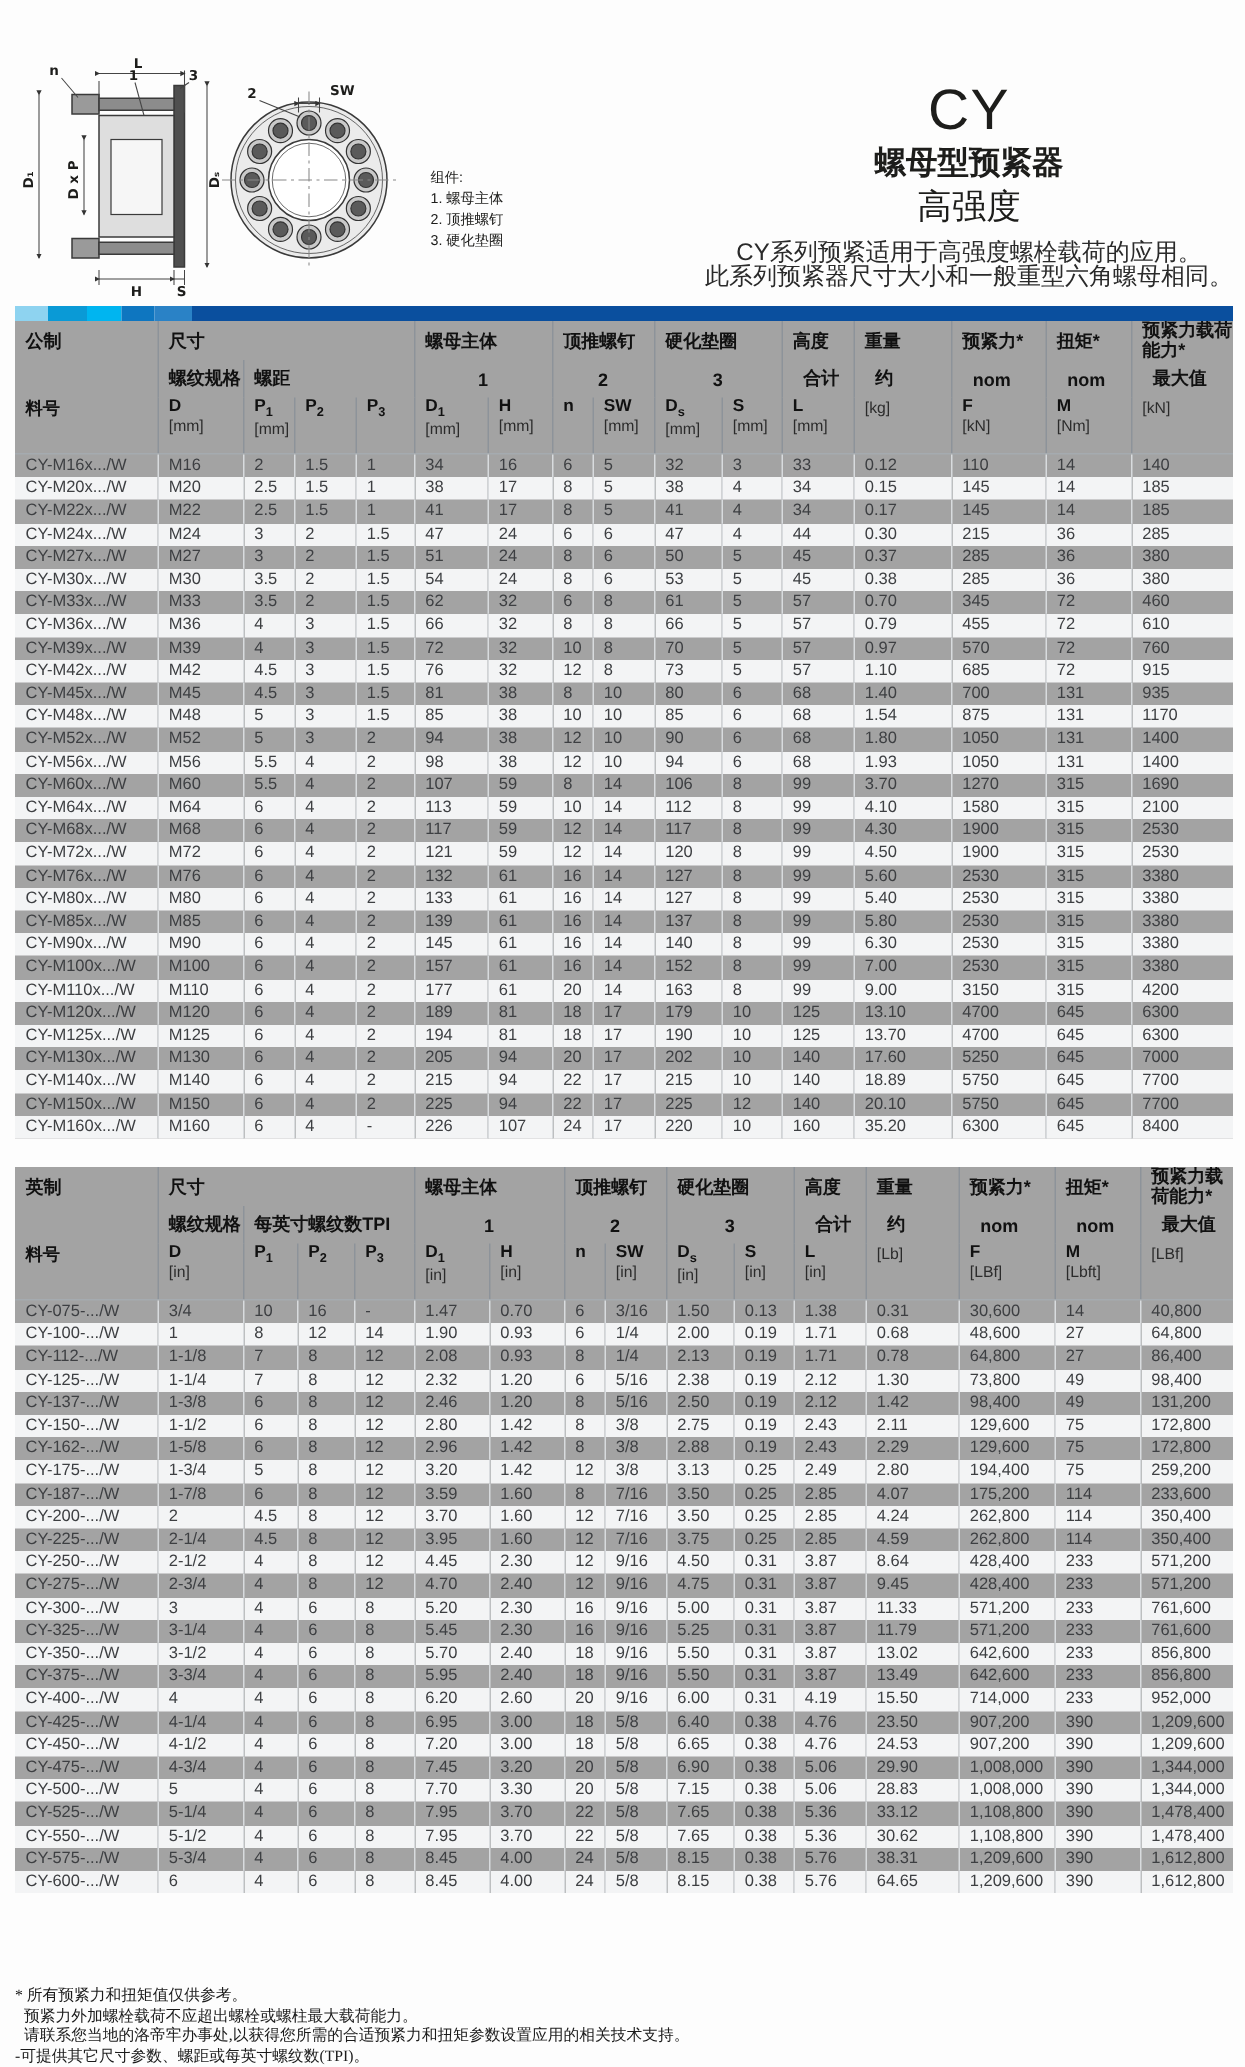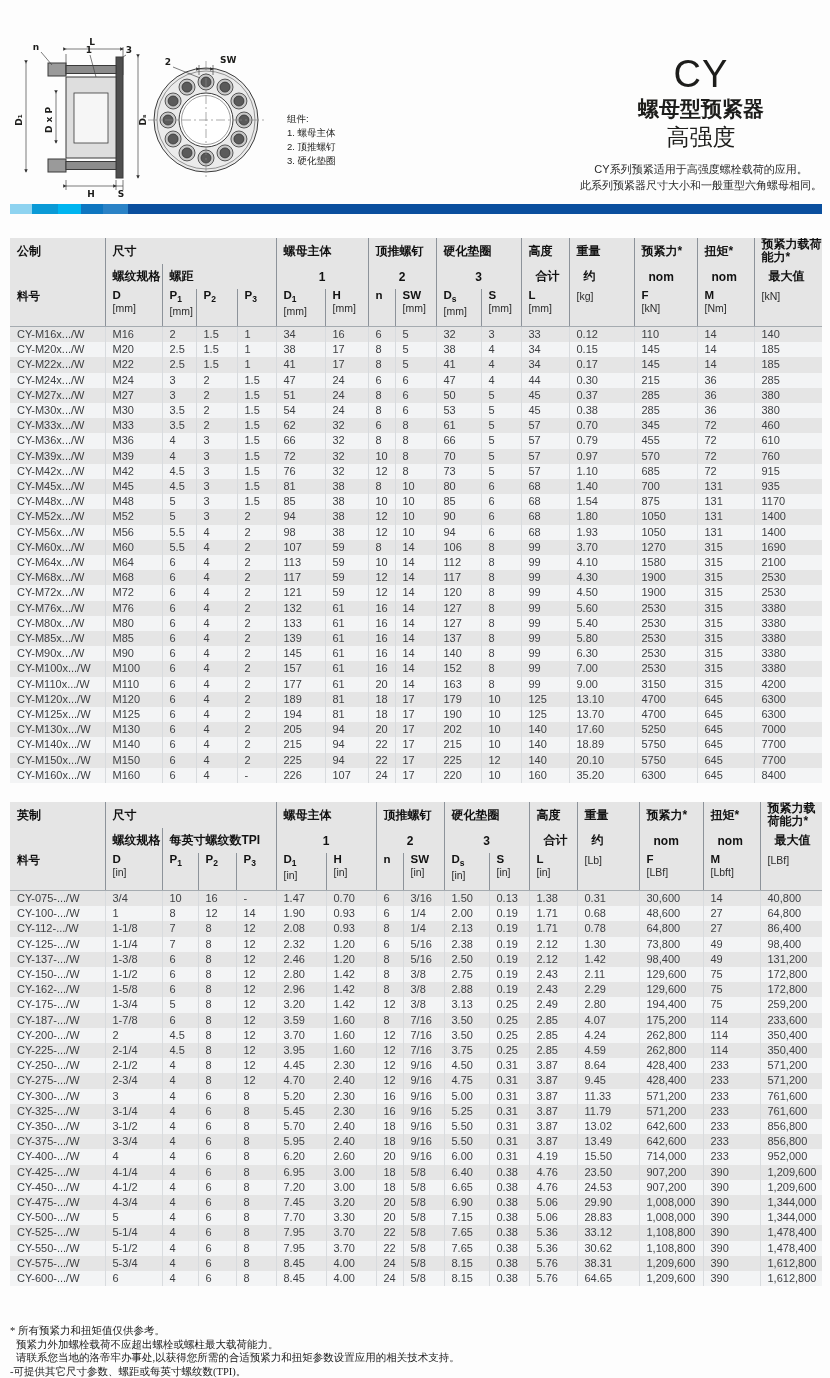--- a/index.html
+++ b/index.html
@@ -3,32 +3,32 @@
 <meta charset="utf-8">
 <style>
   html,body{margin:0;padding:0;}
   .page{position:relative;width:830px;height:1378px;background:#fdfdfd;overflow:hidden;
         font-family:"Liberation Sans","DejaVu Sans",sans-serif;color:#222;}
   
   .title-block{position:absolute;top:54px;right:8px;text-align:center;}
   .product-code{font-size:38px;line-height:40px;font-weight:300;color:#1d1d1b;letter-spacing:1px;}
   .product-name{font-size:21px;line-height:29px;font-weight:700;color:#1d1d1b;}
   .product-grade{font-size:23px;line-height:29px;font-weight:400;color:#1d1d1b;}
-  .desc{margin-top:9px;font-size:11px;line-height:16px;font-weight:500;color:#2a2a2a;}
+  .desc{margin-top:9px;font-size:16px;line-height:16px;font-weight:500;color:#2a2a2a;}
   
   .drawing{position:absolute;top:25px;left:8px;width:430px;height:175px;}
   .parts-list{position:absolute;top:96px;left:287px;font-size:9.5px;line-height:14px;color:#1d1d1b;margin-top:16px;}
   
   .accent-bar{position:absolute;top:204px;left:10px;width:812px;height:10px;display:flex;}
   .accent-bar span{display:block;height:10px;}
   
   .tbl-wrap{position:absolute;left:10px;}
   #metric-wrap{top:214px;}
   #imperial-wrap{top:778px;}
-  table.spec{border-collapse:collapse;table-layout:fixed;width:812px;background:#e5e5e5;margin-top:24px;}
+  table.spec{border-collapse:collapse;table-layout:fixed;width:812px;background:#a3a3a3;}
   table.spec td{overflow:hidden;}
   table.spec thead td{font-weight:700;color:#111;padding:0 0 0 7px;}
   tr.h1 td{height:26px;font-size:12px;line-height:13px;vertical-align:middle;}
   tr.h2 td{height:25px;font-size:12px;vertical-align:middle;}
   tr.h3 td{height:37px;font-size:11.5px;vertical-align:top;padding-top:3px;
            border-bottom:1px solid #a5abb0;}
   tr.h3 sub{font-size:8.5px;font-weight:700;}
   .cb-unit{font-weight:400;font-size:10.5px;color:#2b2b2b;margin-top:1px;}
   .vb{border-left:1px solid #8d939a;}
   .vbl{border-left:1px solid #d8dbde;}

